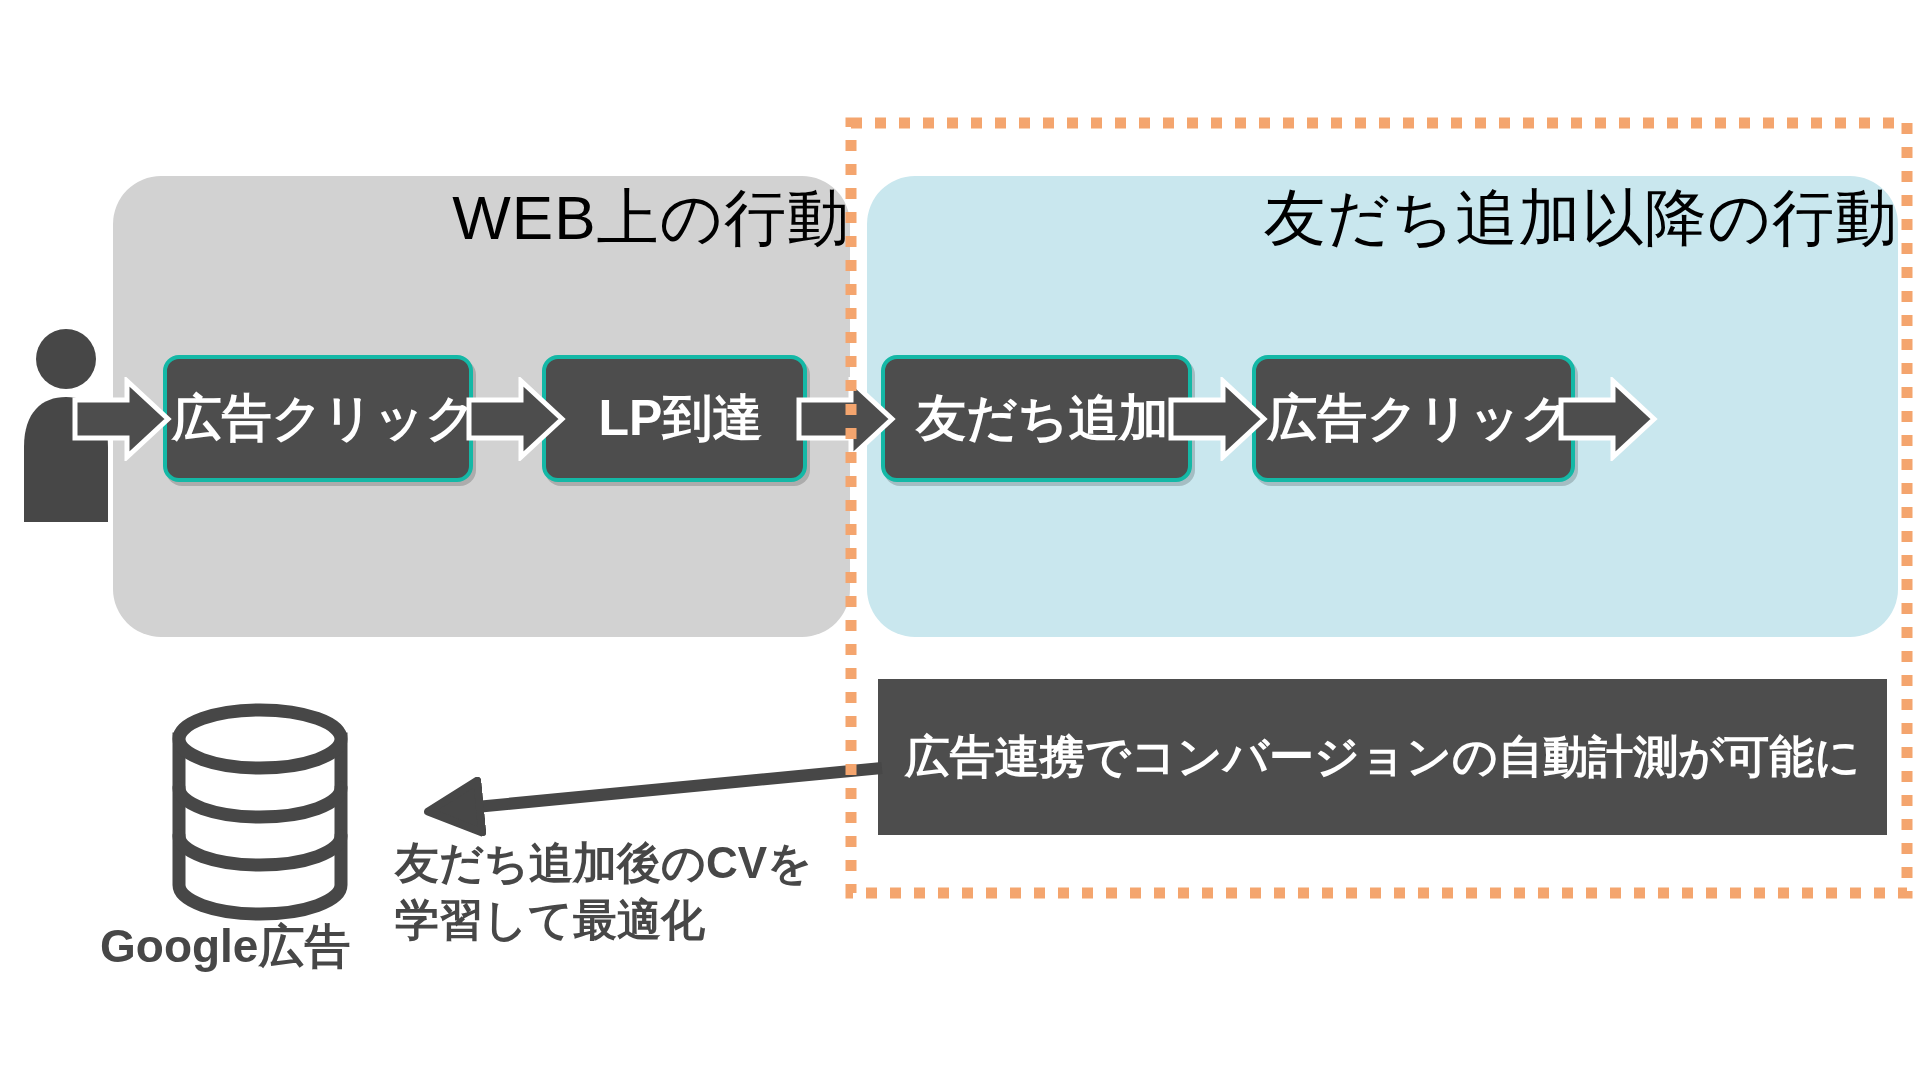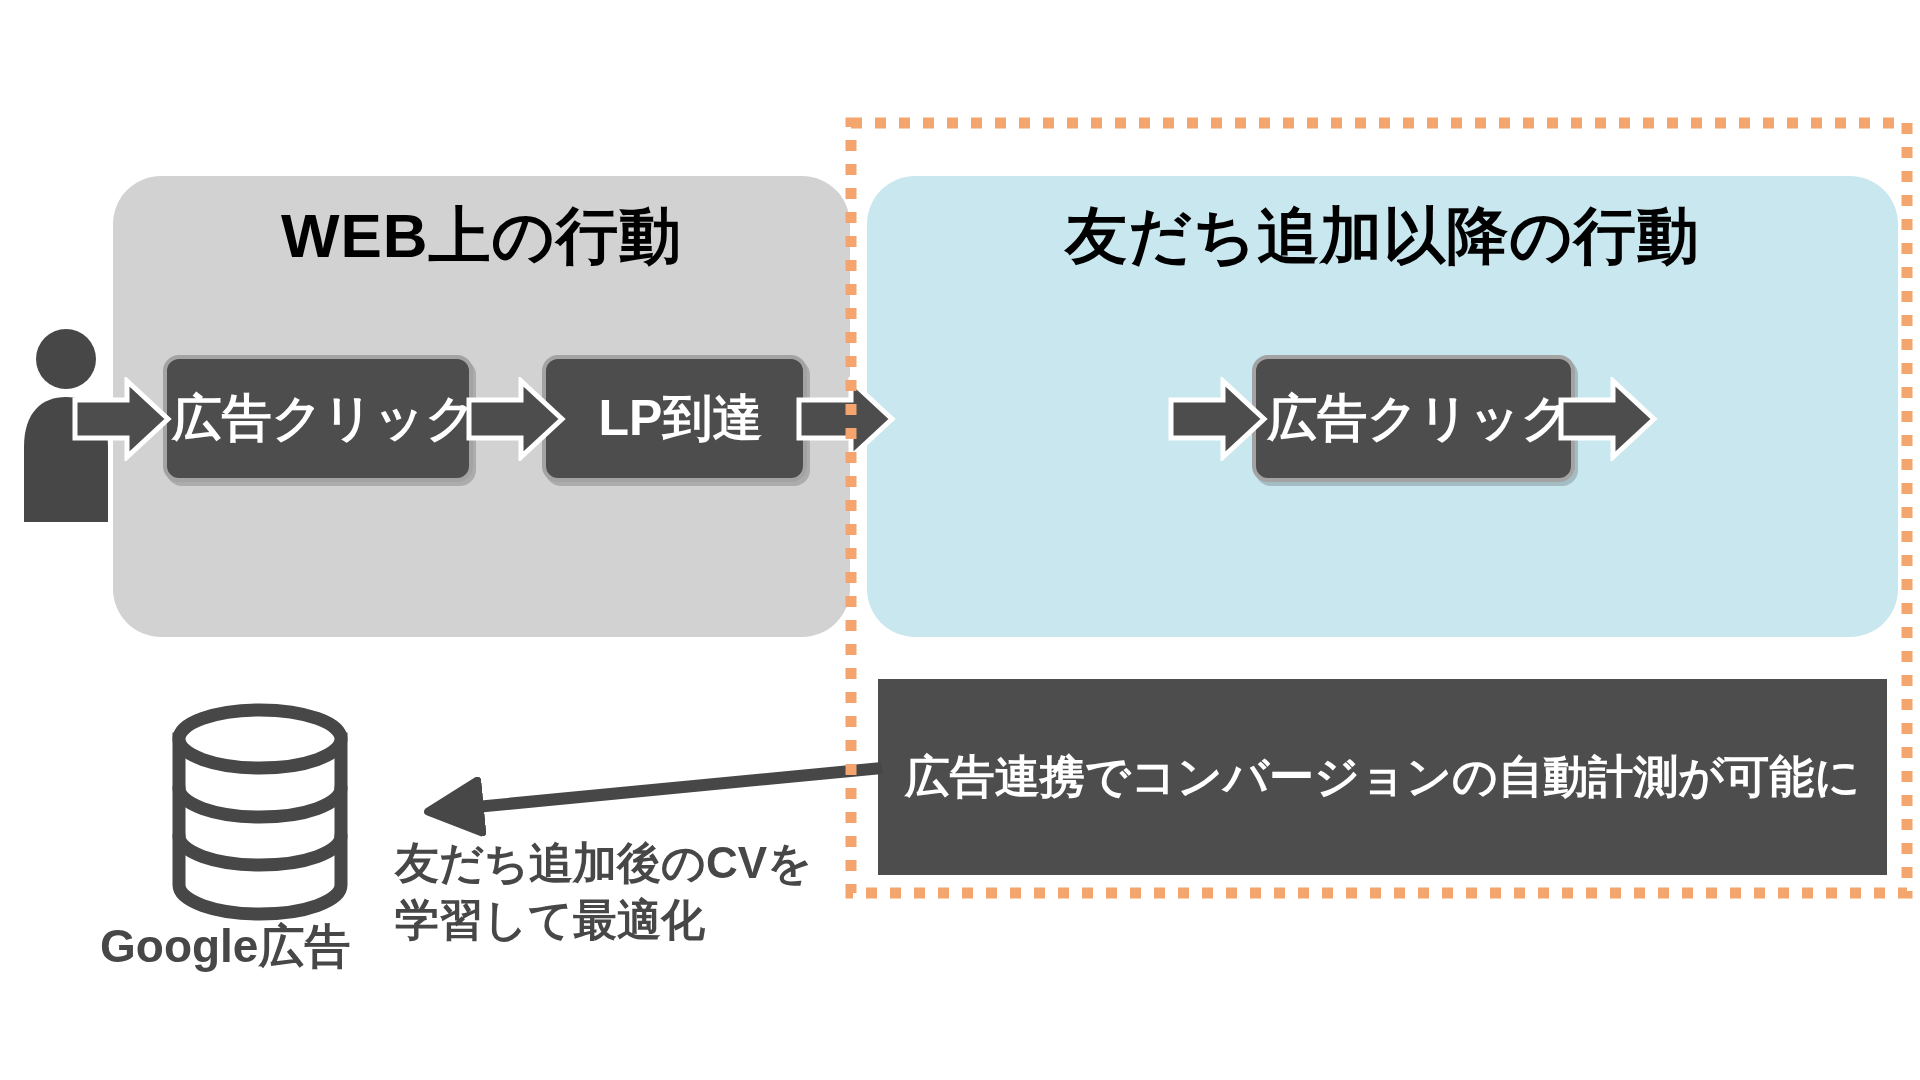--- a/index.html
+++ b/index.html
@@ -5,46 +5,46 @@
   html,body{margin:0;padding:0;background:#ffffff;}
   .canvas{
     position:relative;width:1920px;height:1080px;background:#ffffff;overflow:hidden;
     font-family:"Liberation Sans",sans-serif;
   }
   
   .panel{position:absolute;border-radius:48px;}
   .panel-web{left:113px;top:176px;width:737px;height:461px;background:#d2d2d2;}
   .panel-line{left:867px;top:176px;width:1031px;height:461px;background:#c9e7ee;}
   .panel-title{
-    position:absolute;left:0;top:18px;width:100%;text-align:center;
-    font-size:62px;font-weight:700;color:#000;letter-spacing:1px;white-space:nowrap;
+    position:absolute;left:0;top:0;width:100%;text-align:right;
+    font-size:62px;font-weight:400;color:#000;letter-spacing:1px;white-space:nowrap;
   }
   
   .dashed-frame{position:absolute;left:845px;top:117px;width:1068px;height:782px;z-index:9;pointer-events:none;}
   
   .step-box{
     position:absolute;top:355px;height:127px;box-sizing:border-box;
-    background:#4d4d4d;border:4px solid #a3a3a3;border-radius:16px;
+    background:#4d4d4d;border:4px solid #14b8a6;border-radius:16px;
     box-shadow:3px 4px 0 rgba(0,0,0,0.18);
     display:flex;align-items:center;justify-content:center;
     color:#ffffff;font-size:50px;font-weight:700;white-space:nowrap;z-index:3;padding-left:12px;
   }
   .box-1{left:163px;width:310px;}
   .box-2{left:542px;width:265px;}
   .box-3{left:881px;width:311px;}
   .box-4{left:1252px;width:323px;}
   .box-5{left:1640px;width:253px;}
   
   .flow-arrow{position:absolute;top:377px;width:100px;height:84px;z-index:5;}
   .fa-1{left:72px;}  .fa-2{left:466px;}  .fa-3{left:796px;}  .fa-4{left:1168px;}  .fa-5{left:1558px;}
   
   .person{position:absolute;left:16px;top:327px;width:100px;height:195px;z-index:4;}
   
   .banner{
-    position:absolute;left:878px;top:679px;width:1009px;height:196px;background:#4d4d4d;
+    position:absolute;left:878px;top:679px;width:1009px;height:156px;background:#4d4d4d;
     display:flex;align-items:center;justify-content:center;z-index:2;
     color:#ffffff;font-size:45px;font-weight:700;white-space:nowrap;
   }
   
   .database{position:absolute;left:165px;top:702px;width:190px;height:225px;z-index:2;}
   .google-ads-label{
     position:absolute;left:100px;top:916px;width:320px;
     font-size:46px;font-weight:800;color:#474747;white-space:nowrap;
   }
   
@@ -65,20 +65,23 @@
 
   <div class="panel panel-line">
     <div class="panel-title">友だち追加以降の行動</div>
   </div>
 
   <div class="step-box box-1">
     <span>広告クリック</span>
   </div>
   <div class="step-box box-2">
     <span>LP到達</span>
+  </div>
+  <div class="step-box box-3">
+    <span>友だち追加</span>
   </div>
   <div class="step-box box-4">
     <span>広告クリック</span>
   </div>
 
   <svg class="flow-arrow fa-1" viewBox="0 0 100 84">
     <polygon points="3,23 55,23 55,4 96,42 55,80 55,61 3,61" fill="#4d4d4d" stroke="#ffffff" stroke-width="5"></polygon>
   </svg>
   <svg class="flow-arrow fa-2" viewBox="0 0 100 84">
     <polygon points="3,23 55,23 55,4 96,42 55,80 55,61 3,61" fill="#4d4d4d" stroke="#ffffff" stroke-width="5"></polygon>

